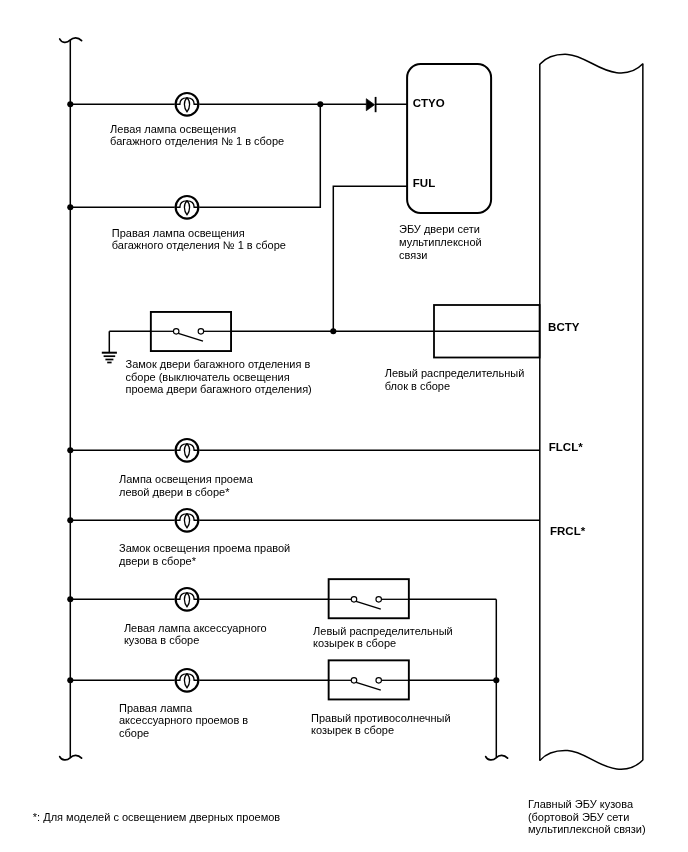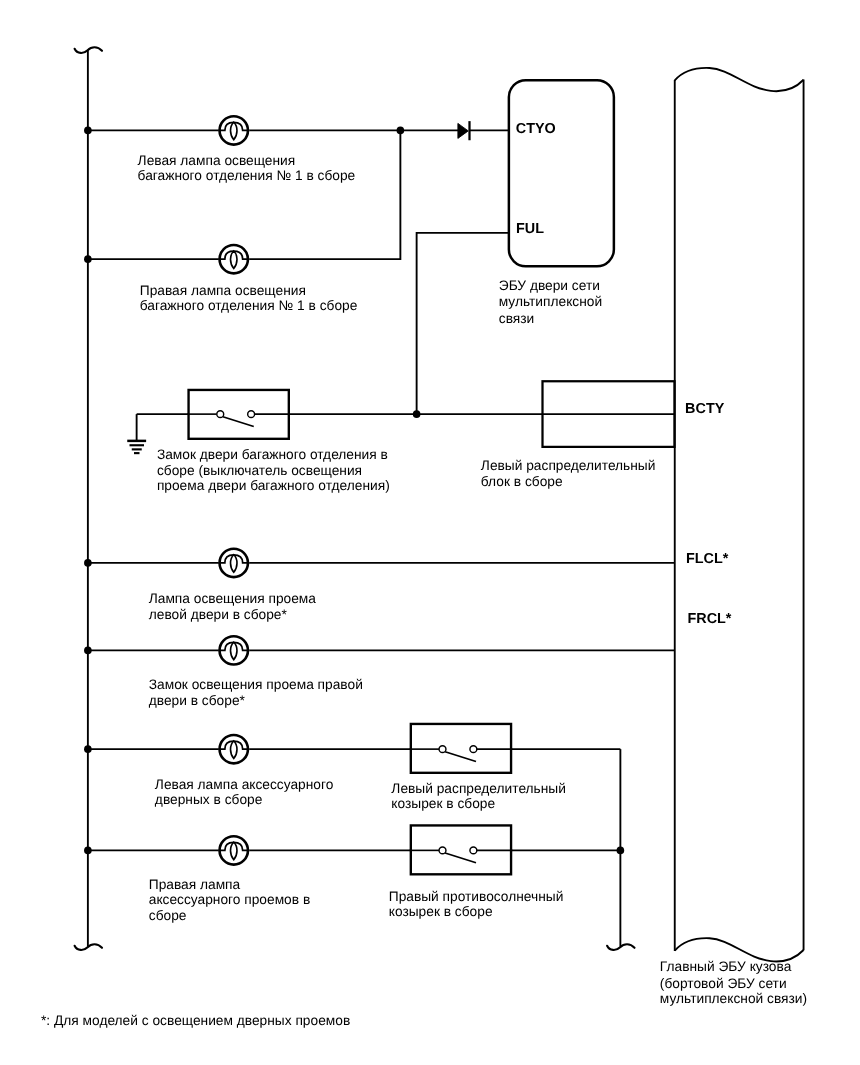--- a/index.html
+++ b/index.html
@@ -130,23 +130,23 @@
 
 <div class="lbl" style="left:110.1px;top:122.7px"><span>Левая лампа освещения</span><br><span>багажного отделения № 1 в сборе</span></div>
 <div class="lbl" style="left:111.8px;top:226.6px"><span>Правая лампа освещения</span><br><span>багажного отделения № 1 в сборе</span></div>
 <div class="lbl" style="left:399.0px;top:223.1px"><span>ЭБУ двери сети</span><br><span>мультиплексной</span><br><span>связи</span></div>
 <div class="term" style="left:412.7px;top:96.5px">CTYO</div>
 <div class="term" style="left:412.8px;top:176.5px">FUL</div>
 <div class="lbl" style="left:125.5px;top:357.8px"><span>Замок двери багажного отделения в</span><br><span>сборе (выключатель освещения</span><br><span>проема двери багажного отделения)</span></div>
 <div class="lbl" style="left:384.7px;top:366.9px"><span>Левый распределительный</span><br><span>блок в сборе</span></div>
 <div class="term" style="left:548.1px;top:321.1px">BCTY</div>
 <div class="term" style="left:548.8px;top:440.7px">FLCL*</div>
-<div class="term" style="left:550.0px;top:489px">FRCL*</div>
+<div class="term" style="left:550.0px;top:525px">FRCL*</div>
 <div class="lbl" style="left:119.0px;top:472.9px"><span>Лампа освещения проема</span><br><span>левой двери в сборе*</span></div>
 <div class="lbl" style="left:119.0px;top:541.8px"><span>Замок освещения проема правой</span><br><span>двери в сборе*</span></div>
-<div class="lbl" style="left:123.9px;top:621.6px"><span>Левая лампа аксессуарного</span><br><span>дверных в сборе</span></div>
+<div class="lbl" style="left:123.9px;top:621.6px"><span>Левая лампа аксессуарного</span><br><span>кузова в сборе</span></div>
 <div class="lbl" style="left:119.0px;top:701.7px"><span>Правая лампа</span><br><span>аксессуарного проемов в</span><br><span>сборе</span></div>
 <div class="lbl" style="left:313.1px;top:624.5px"><span>Левый распределительный</span><br><span>козырек в сборе</span></div>
 <div class="lbl" style="left:311.0px;top:711.7px"><span>Правый противосолнечный</span><br><span>козырек в сборе</span></div>
-<div class="lbl" style="left:527.9px;top:768px"><span>Главный ЭБУ кузова</span><br><span>(бортовой ЭБУ сети</span><br><span>мультиплексной связи)</span></div>
+<div class="lbl" style="left:527.9px;top:798px"><span>Главный ЭБУ кузова</span><br><span>(бортовой ЭБУ сети</span><br><span>мультиплексной связи)</span></div>
 <div class="fn" style="left:32.8px;top:810.8px">*: Для моделей с освещением дверных проемов</div>
 
 </div>
 
 </body></html>

